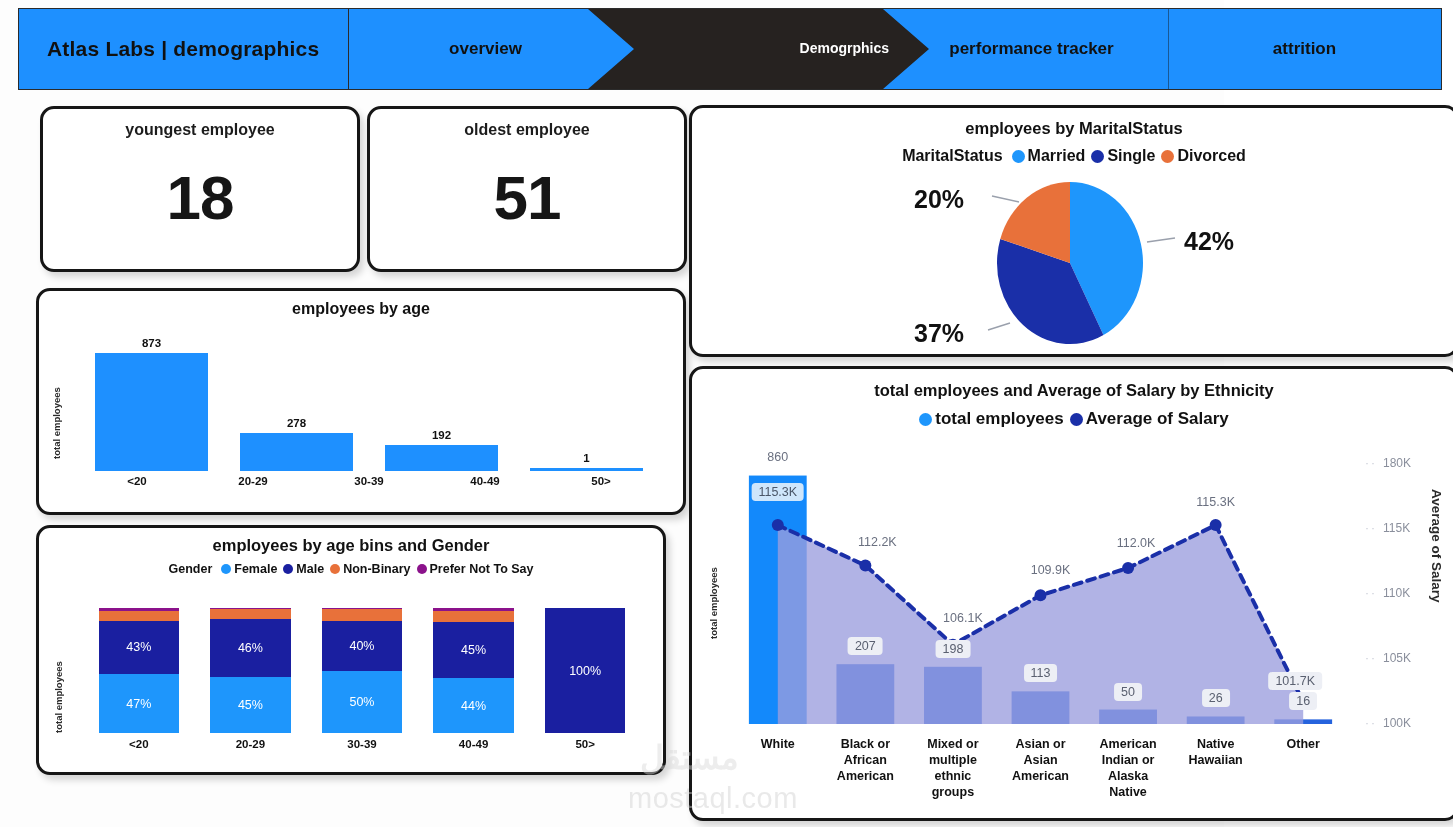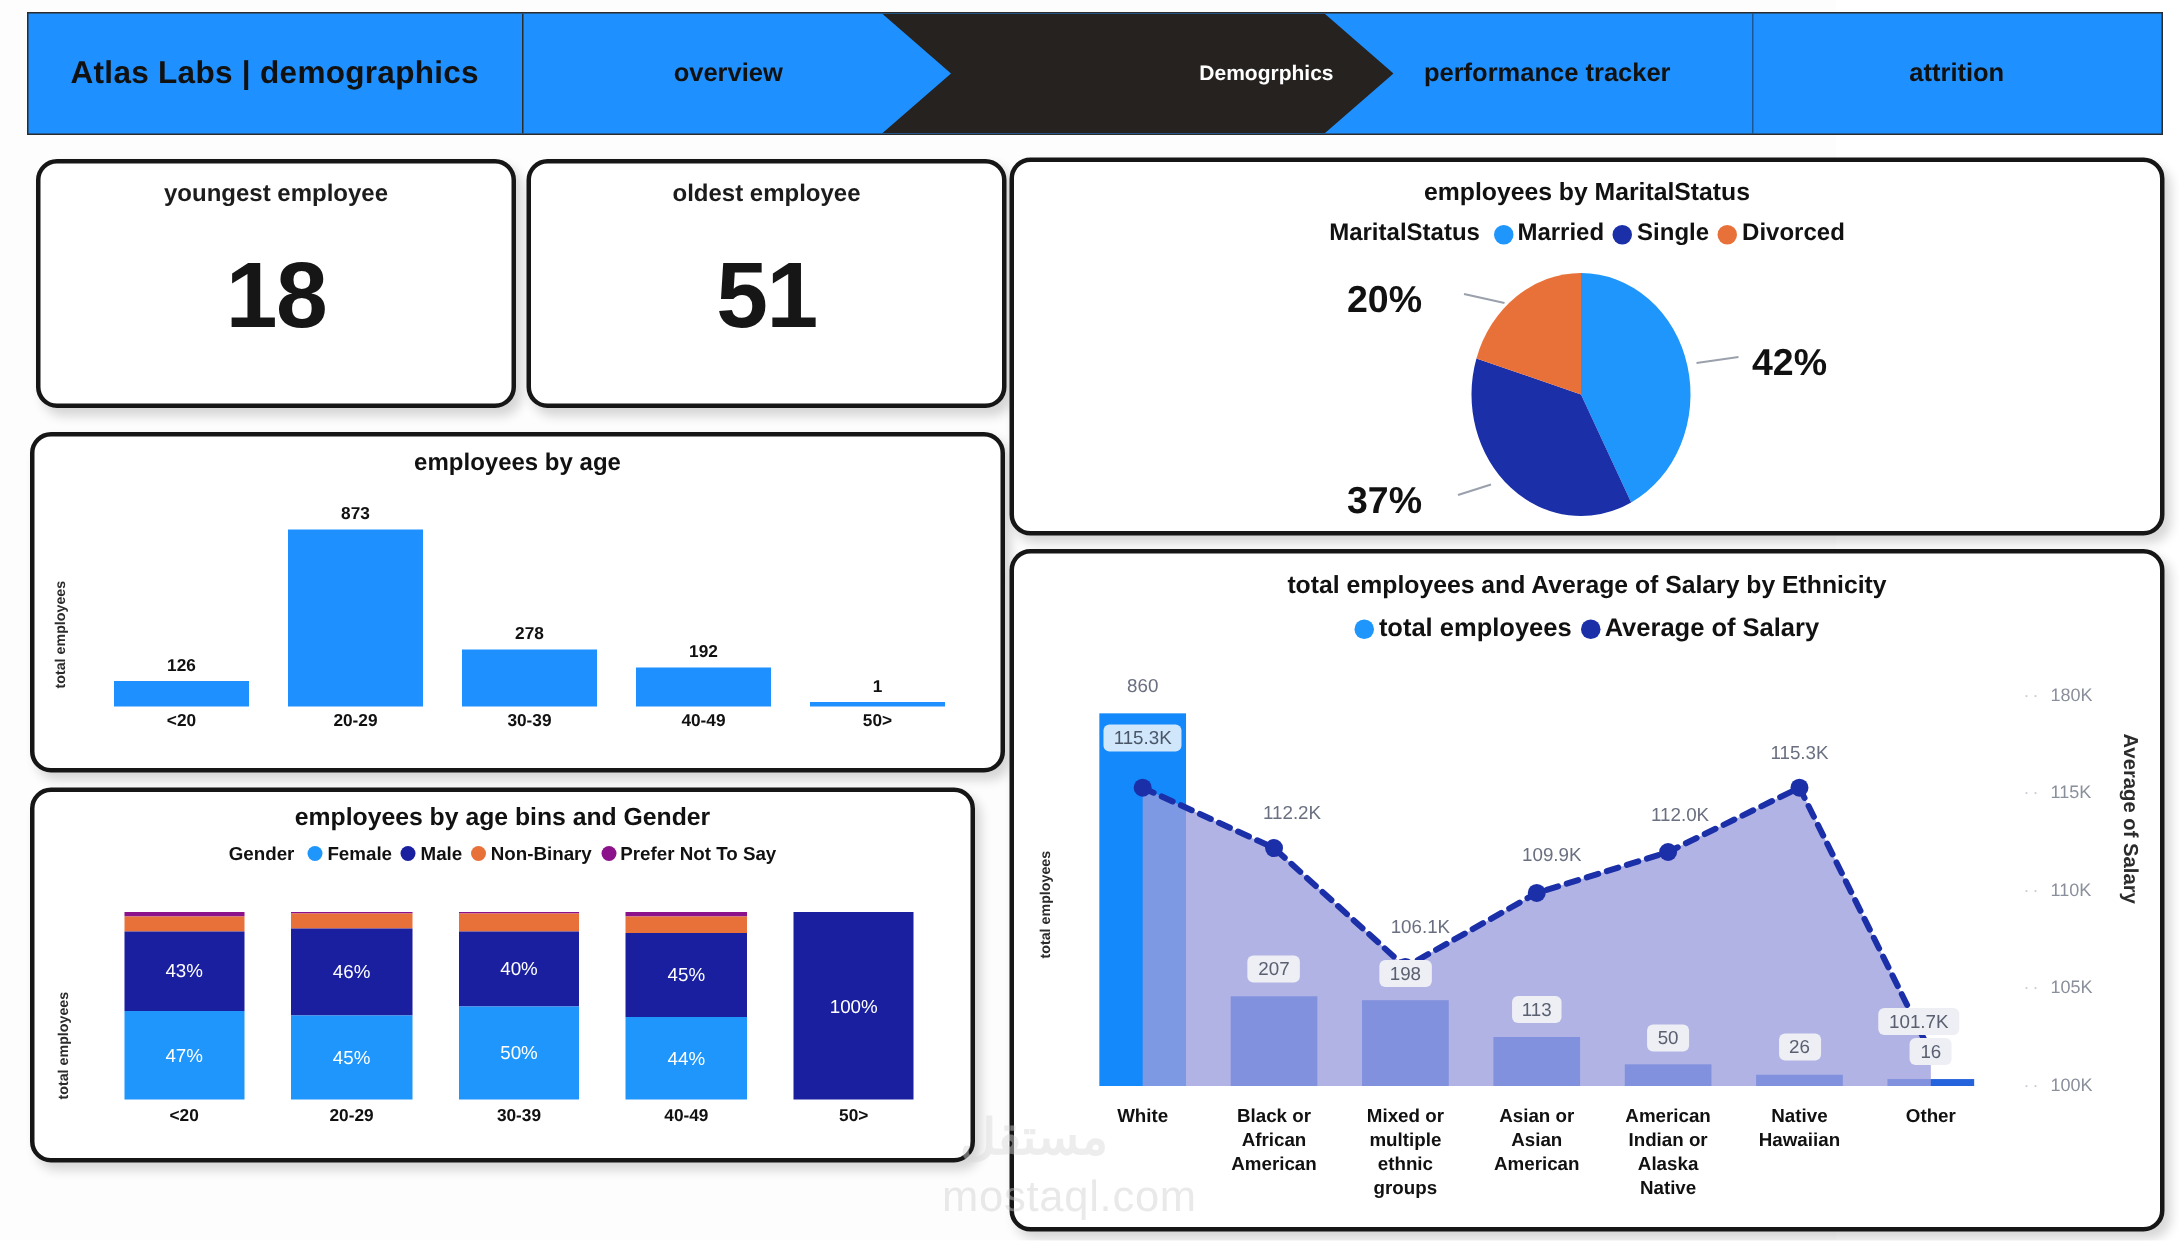--- a/index.html
+++ b/index.html
@@ -52,20 +52,21 @@
     background: rgba(20,20,20,.45); z-index: 2;
   }
 
   
   .card {
     position: absolute;
     background: #ffffff;
     border: 3px solid #161616;
     border-radius: 14px;
     box-shadow: 4px 5px 7px rgba(0,0,0,.16);
+    margin-left: 16px;
   }
   .card-title {
     text-align: center;
     font-size: 16px; font-weight: bold; color: #111;
   }
 
   
   .kpi-title { margin-top: 12px; font-size: 16px; font-weight: bold; color: #1c1c1c; text-align: center; }
   .kpi-value {
     position: absolute; left: 0; right: 0; top: 52%;
@@ -201,24 +202,20 @@
 
   <div class="card" id="kpi-1" style="left:351px; top:106px; width:320px; height:166px;">
     <div class="kpi-title">oldest employee</div>
     <div class="kpi-value">51</div>
   </div>
 
   <div class="card" id="card-age">
     <div class="card-title">employees by age</div>
     <div class="axis-y-label" style="left:12px; top:58px; height:110px;">total employees</div>
     <div class="bars-area" id="age-bars" style="left:40px; top:32px; right:24px; height:148px;">
-        <div class="bar-col">
-          <div class="bar-val">126</div>
-          <div class="bar-rect" style="height: 17.0309px; background: rgb(30, 144, 255);"></div>
-        </div>
         <div class="bar-col">
           <div class="bar-val">873</div>
           <div class="bar-rect" style="height: 118px; background: rgb(30, 144, 255);"></div>
         </div>
         <div class="bar-col">
           <div class="bar-val">278</div>
           <div class="bar-rect" style="height: 37.5762px; background: rgb(30, 144, 255);"></div>
         </div>
         <div class="bar-col">
           <div class="bar-val">192</div>

